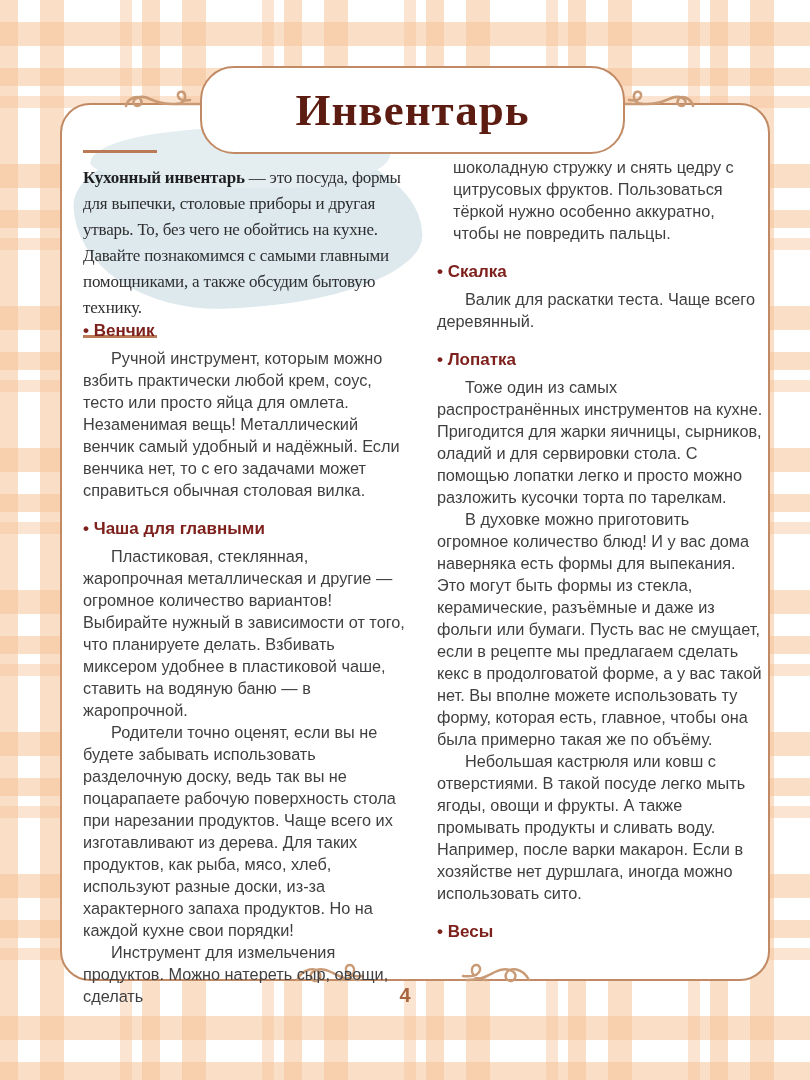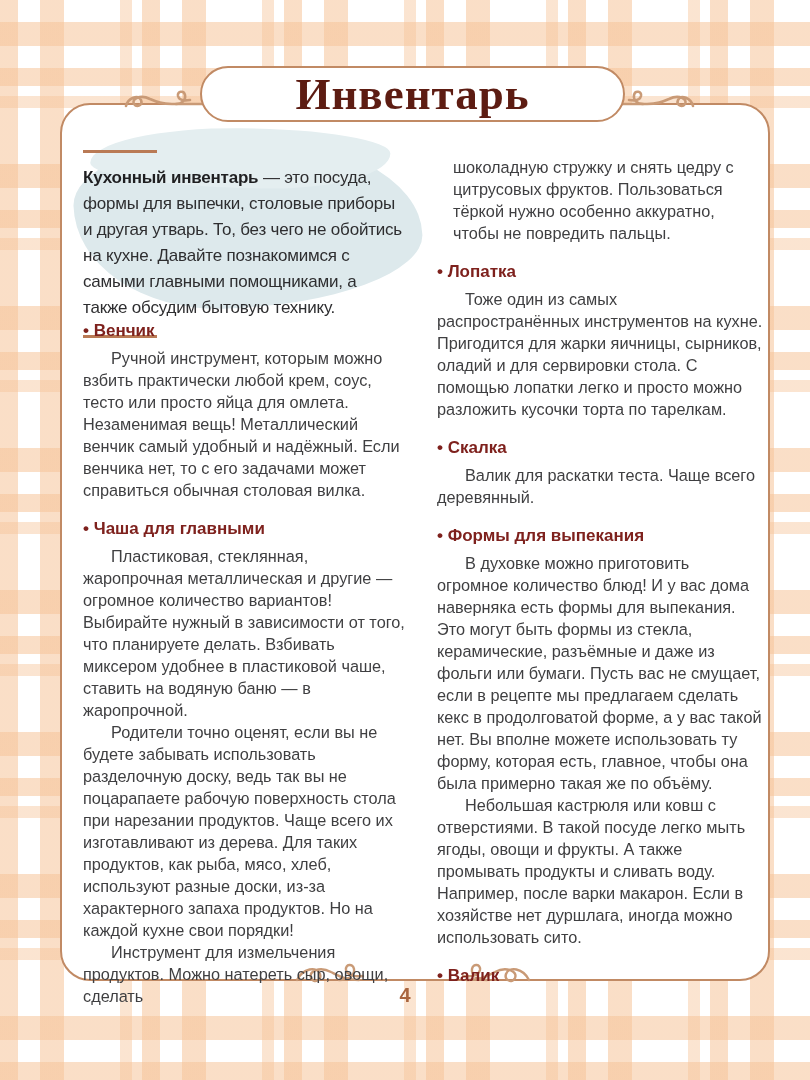--- a/index.html
+++ b/index.html
@@ -21,21 +21,21 @@
   }
   .card{
     position:absolute;left:60px;top:103px;width:710px;height:878px;
     box-sizing:border-box;
     background:#ffffff;
     border:2px solid #c18a64;
     border-radius:30px;
     z-index:1;
   }
   .title-box{
-    position:absolute;left:200px;top:66px;width:425px;height:56px;
+    position:absolute;left:200px;top:66px;width:425px;height:88px;
     box-sizing:border-box;
     background:#ffffff;border:2px solid #c18a64;border-radius:34px;
     display:flex;align-items:center;justify-content:center;
     z-index:3;
   }
   .page-title{
     font-family:"Liberation Serif", serif;
     font-size:45px;font-weight:600;color:#5d1c12;letter-spacing:1px;
     margin:0;line-height:1;
   }
@@ -52,21 +52,21 @@
     border-radius:46% 54% 58% 42% / 38% 60% 40% 62%;
     transform:rotate(-1.5deg);
     z-index:2;
   }
   .watercolor::after{
     content:"";position:absolute;left:18px;top:-8px;width:300px;height:60px;
     background:#e4eef0;border-radius:50% 50% 40% 60%/60% 40% 60% 40%;
     transform:rotate(2deg);
   }
   .intro{
-    position:absolute;left:83px;top:150px;width:322px;z-index:3;
+    position:absolute;left:83px;top:150px;width:322px;z-index:3;font-family:Liberation Serif, serif;
   }
   .rule{width:74px;height:3px;background:#b97a55;border:none;margin:0;}
   .intro-text{
     margin:12px 0 14px 0;
     font-size:17px;line-height:26px;color:#2e2e30;
     letter-spacing:-0.2px;
   }
   .intro-lead{font-weight:bold;color:#1f1f21;}
 
   .col{position:absolute;z-index:3;}
@@ -135,36 +135,35 @@
       <p class="entry-text">Родители точно оценят, если вы не будете забывать использовать разделочную доску, ведь так вы не поцарапаете рабочую поверхность стола при нарезании продуктов. Чаще всего их изготавливают из дерева. Для таких продуктов, как рыба, мясо, хлеб, используют разные доски, из-за характерного запаха продуктов. Но на каждой кухне свои порядки!</p>
     </section>
     <section class="entry">
       <p class="entry-text">Инструмент для измельчения продуктов. Можно натереть сыр, овощи, сделать</p>
     </section>
   </div>
 
   <div class="col col-right">
     <p class="continuation">шоколадную стружку и снять цедру с цитрусовых фруктов. Пользоваться тёркой нужно особенно аккуратно, чтобы не повредить пальцы.</p>
     <section class="entry">
+      <h3 class="entry-title">Скалка</h3>
+      <p class="entry-text">Валик для раскатки теста. Чаще всего деревянный.</p>
+    </section>
+    <section class="entry">
       <h3 class="entry-title">Лопатка</h3>
       <p class="entry-text">Тоже один из самых распространённых инструментов на кухне. Пригодится для жарки яичницы, сырников, оладий и для сервировки стола. С помощью лопатки легко и просто можно разложить кусочки торта по тарелкам.</p>
     </section>
     <section class="entry">
-      <h3 class="entry-title">Скалка</h3>
-      <p class="entry-text">Валик для раскатки теста. Чаще всего деревянный.</p>
-    </section>
-    <section class="entry">
-      <h3 class="entry-title">Формы для выпекания</h3>
       <p class="entry-text">В духовке можно приготовить огромное количество блюд! И у вас дома наверняка есть формы для выпекания. Это могут быть формы из стекла, керамические, разъёмные и даже из фольги или бумаги. Пусть вас не смущает, если в рецепте мы предлагаем сделать кекс в продолговатой форме, а у вас такой нет. Вы вполне можете использовать ту форму, которая есть, главное, чтобы она была примерно такая же по объёму.</p>
     </section>
     <section class="entry">
       <p class="entry-text">Небольшая кастрюля или ковш с отверстиями. В такой посуде легко мыть ягоды, овощи и фрукты. А также промывать продукты и сливать воду. Например, после варки макарон. Если в хозяйстве нет дуршлага, иногда можно использовать сито.</p>
     </section>
     <section class="entry">
-      <h3 class="entry-title">Валик</h3>
+      <h3 class="entry-title">Весы</h3>
     </section>
   </div>
 
   <svg class="swirl bottom-flourish" width="240" height="44" viewBox="0 0 240 44">
     <path d="M4 22 C 10 10 24 8 27 16 C 29 22 21 26 18 20 C 15 13 27 8 38 14 C 46 18 52 22 66 22"></path>
     <path d="M46 22 C 56 22 62 17 61 11 C 60 5 52 6 53 12 C 54 17 60 19 70 18"></path>
     <path d="M236 22 C 230 10 216 8 213 16 C 211 22 219 26 222 20 C 225 13 213 8 202 14 C 194 18 188 22 174 22"></path>
     <path d="M194 22 C 184 22 178 17 179 11 C 180 5 188 6 187 12 C 186 17 180 19 170 18"></path>
   </svg>
 

